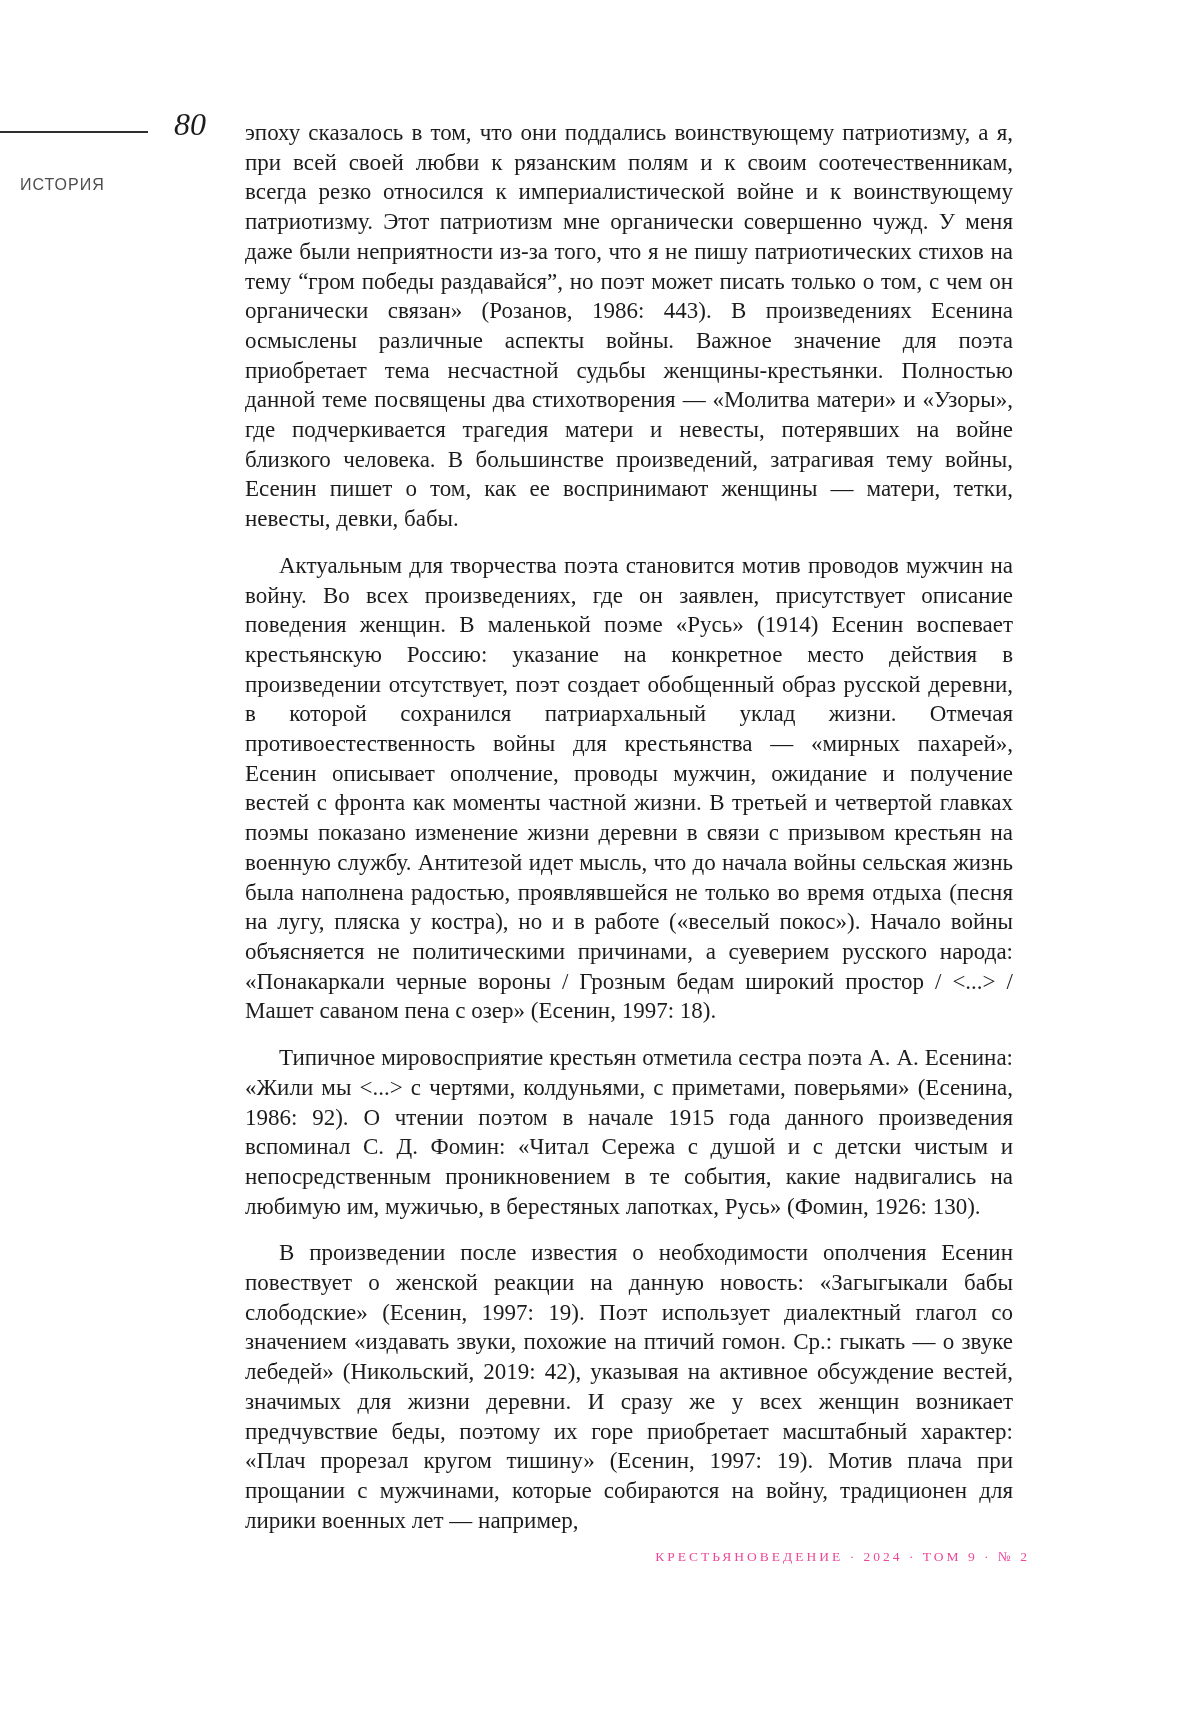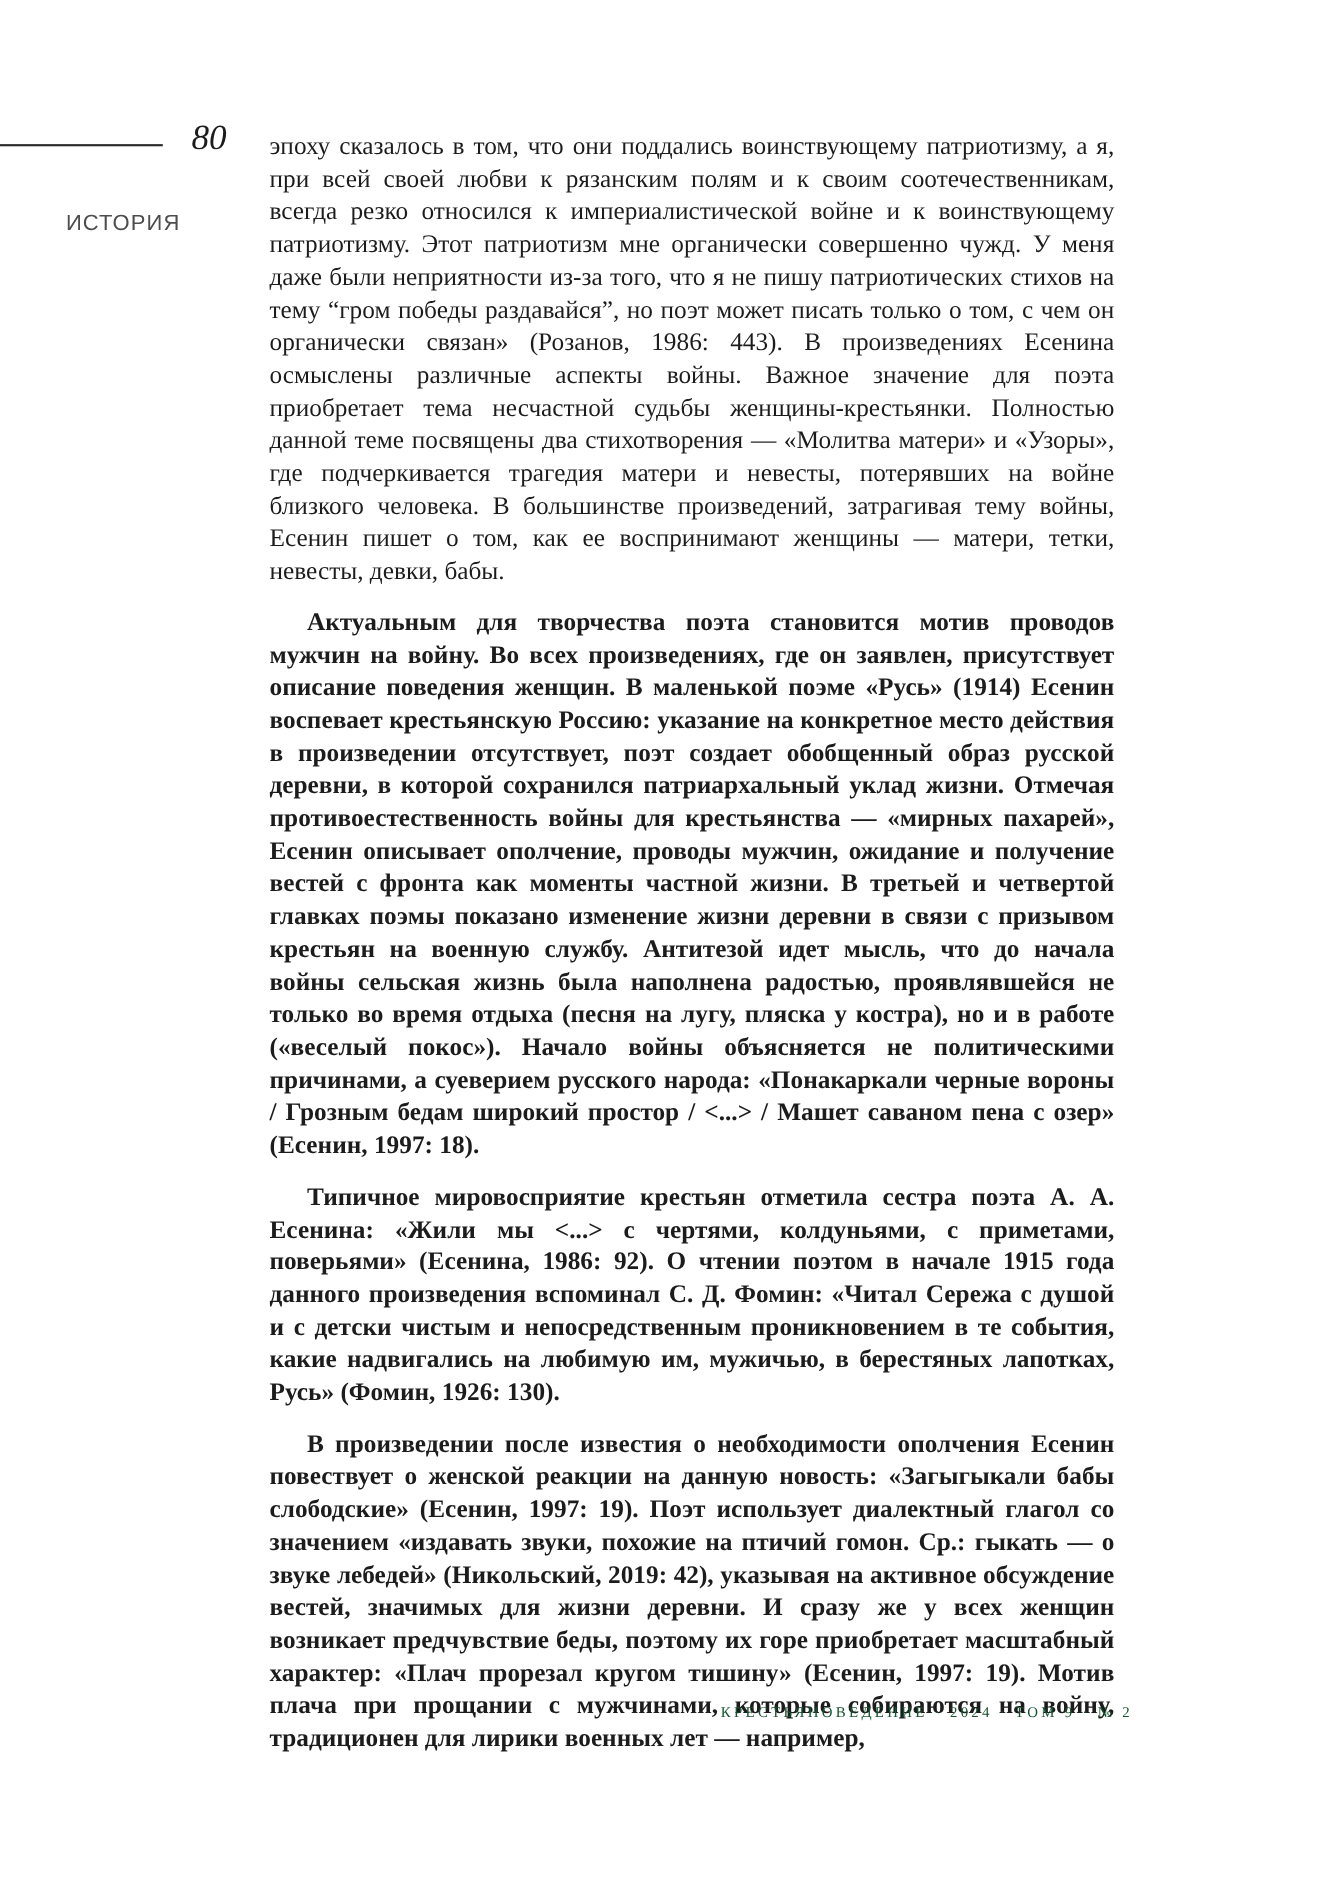--- a/index.html
+++ b/index.html
@@ -34,55 +34,53 @@
     font-size: 32px;
     font-style: italic;
     color: #1c1c1c;
     line-height: 1;
   }
   .section-label {
     position: absolute;
     left: 20px;
     top: 176px;
     width: 184px;
-    text-align: center;
+    text-align: left;
     font-family: "Liberation Sans", sans-serif;
-    font-size: 20px;
+    font-size: 16px;
     letter-spacing: 1px;
     color: #4d4d4d;
-    margin-top: 16px;
   }
   .body-text {
     position: absolute;
     left: 228px;
     top: 101px;
     width: 802px;
     font-size: 23px;
     line-height: 29.7px;
     text-align: justify;
     hyphens: auto;
     -webkit-hyphens: auto;
   }
   .body-text p {
     margin: 17px;
     padding: 0;
   }
   .body-text p.indent {
     text-indent: 34px;
-    font-weight: bold;
   }
   .journal-footer {
     position: absolute;
     left: 228px;
     top: 1549px;
     width: 802px;
     text-align: right;
     font-size: 13.5px;
     letter-spacing: 3px;
-    color: #14532d;
+    color: #ec4899;
     white-space: nowrap;
   }
 </style>
 </head>
 <body>
 
 <div class="page">
 
   <div class="header-rule"></div>
 

